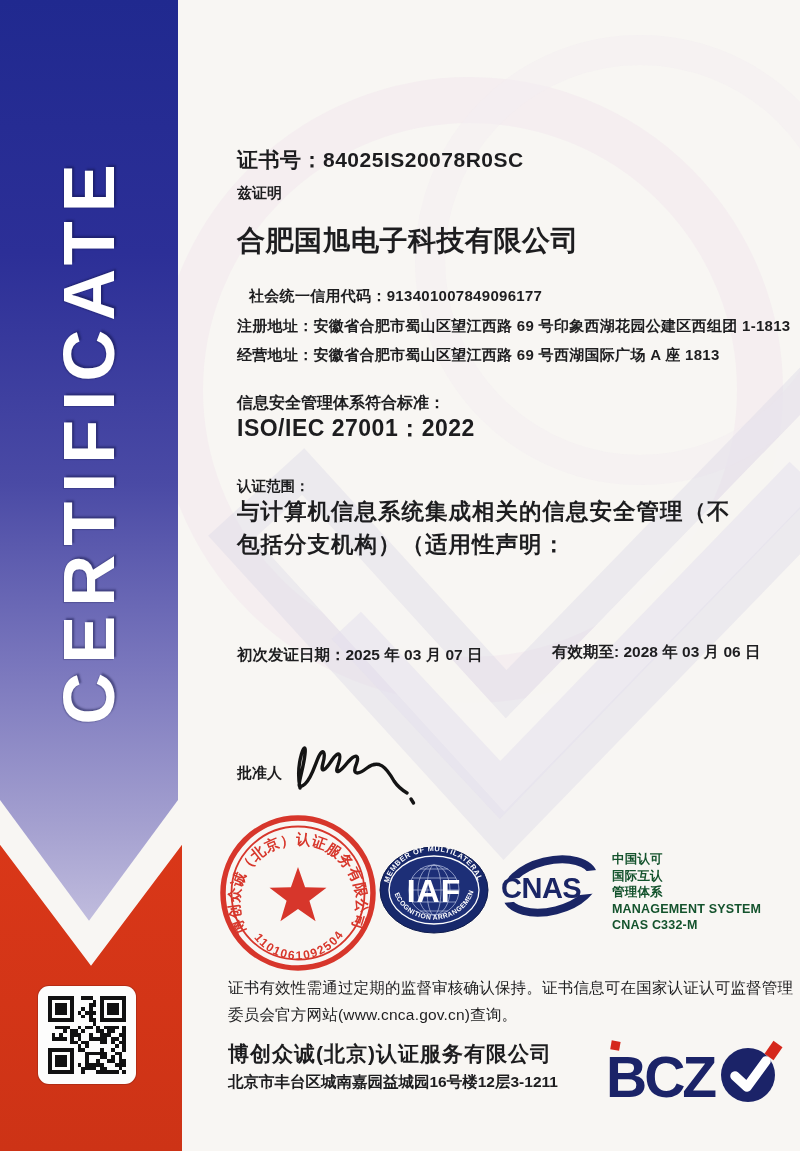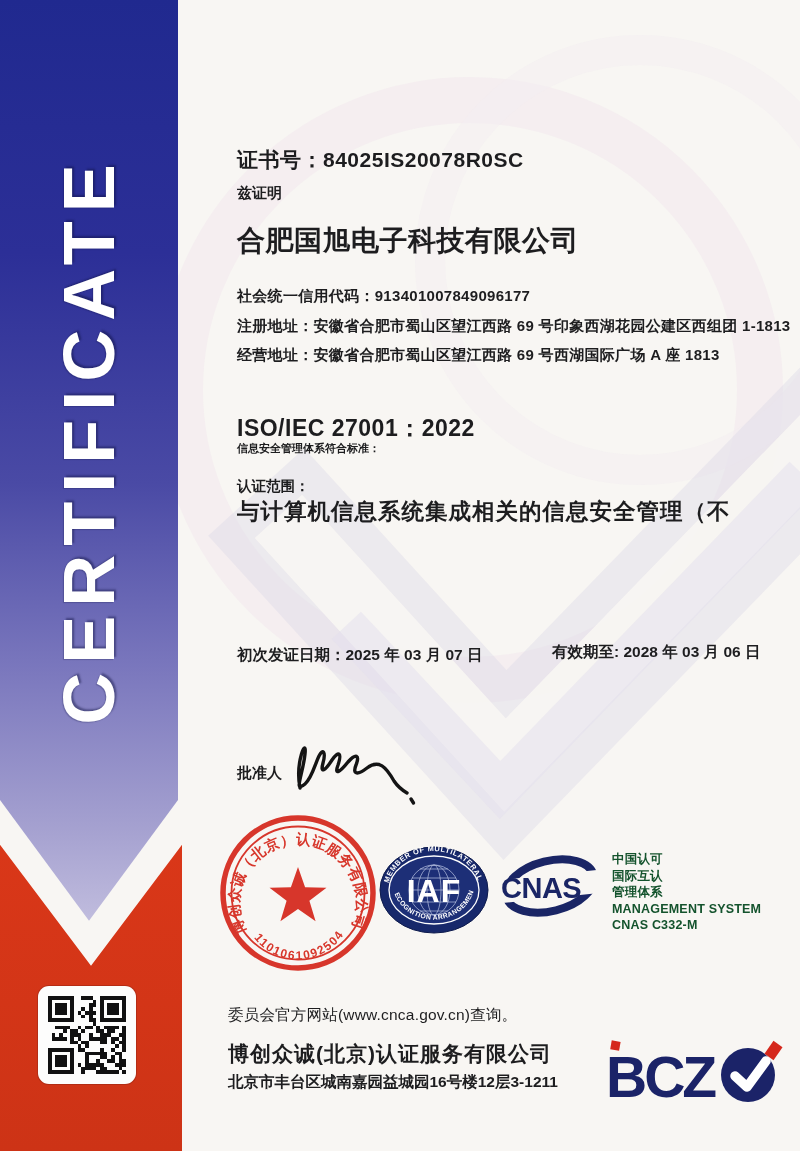--- a/index.html
+++ b/index.html
@@ -39,22 +39,22 @@
     background:#fdfdfc;border-radius:11px;box-shadow:0 0 0 1px rgba(90,20,10,.25);
   }
   .qr-box svg{position:absolute;left:10px;top:10px;}
   
   .content{z-index:5;}
   .title{left:237px;top:78px;font-size:33px;font-weight:bold;letter-spacing:4px;}
   .cert-no{left:237px;top:146px;font-size:21px;font-weight:600;letter-spacing:.5px;text-align:center;}
   .certify{left:237px;top:184px;font-size:15px;font-weight:600;}
   .company{left:237px;top:222px;font-size:28px;font-weight:bold;letter-spacing:.5px;}
   .infoline{left:237px;font-size:15px;font-weight:600;letter-spacing:.3px;}
-  .i1{top:287px;} .i2{top:317px;} .i3{top:346px;}
-  .std-label{left:237px;top:393px;font-size:11px;font-weight:bold;margin-top:48px;}
+  .i1{top:287px;margin-left:12px;} .i2{top:317px;} .i3{top:346px;}
+  .std-label{left:237px;top:393px;font-size:16px;font-weight:bold;}
   .std{left:237px;top:413px;font-size:23px;font-weight:bold;letter-spacing:.5px;}
   .scope-label{left:237px;top:477px;font-size:14.5px;font-weight:bold;}
   .scope-line{left:237px;font-size:22.5px;font-weight:bold;letter-spacing:1px;line-height:33px;}
   .s1{top:495px;} .s2{top:528px;} .s3{top:561px;}
   .date-issue{left:237px;top:645px;font-size:15.5px;font-weight:600;}
   .date-valid{left:552px;top:642px;font-size:15.5px;font-weight:600;}
   .approver{left:237px;top:764px;font-size:15px;font-weight:600;text-align:right;}
   .sig-svg{left:280px;top:724px;}
   .seal-svg{left:218px;top:811px;}
   .iaf-svg{left:378px;top:845px;}
@@ -235,20 +235,21 @@
 
   <div class="abs content infoline i1">社会统一信用代码：913401007849096177</div>
   <div class="abs content infoline i2">注册地址：安徽省合肥市蜀山区望江西路 69 号印象西湖花园公建区西组团 1-1813</div>
   <div class="abs content infoline i3">经营地址：安徽省合肥市蜀山区望江西路 69 号西湖国际广场 A 座 1813</div>
 
   <div class="abs content std-label">信息安全管理体系符合标准：</div>
   <div class="abs content std">ISO/IEC 27001：2022</div>
 
   <div class="abs content scope-label">认证范围：</div>
   <div class="abs content scope-line s1">与计算机信息系统集成相关的信息安全管理（不</div>
+  <div class="abs content scope-line s2">包括分支机构）（适用性声明：</div>
 
   <div class="abs content date-issue">初次发证日期：2025 年 03 月 07 日</div>
   <div class="abs content date-valid">有效期至: 2028 年 03 月 06 日</div>
 
   <div class="abs content approver">批准人</div>
 
   <svg class="abs content sig-svg" width="140" height="84" viewBox="0 0 140 84">
     <g fill="none" stroke="#141414" stroke-width="3.4" stroke-linecap="round" stroke-linejoin="round">
       <path d="M 20 64 C 15 38 27 12 25 30 C 23 50 13 70 25 60 C 32 54 35 40 39 32 C 43 24 46 28 43 39 C 40 50 45 47 52 36 C 59 26 62 29 58 41 C 54 52 60 48 68 38 C 76 29 80 31 76 41 C 72 51 78 51 87 44 C 99 35 106 43 114 57 C 118 63 122 66 127 69"></path>
       <path d="M 131 75 l 2.5 4"></path>
@@ -304,20 +305,21 @@
   </svg>
 
   <div class="abs content cnas-info">
     <div>中国认可</div>
     <div>国际互认</div>
     <div>管理体系</div>
     <div>MANAGEMENT SYSTEM</div>
     <div>CNAS C332-M</div>
   </div>
 
+  <div class="abs content note-line n1">证书有效性需通过定期的监督审核确认保持。证书信息可在国家认证认可监督管理</div>
   <div class="abs content note-line n2">委员会官方网站(www.cnca.gov.cn)查询。</div>
 
   <div class="abs content issuer-name">博创众诚(北京)认证服务有限公司</div>
   <div class="abs content issuer-addr">北京市丰台区城南嘉园益城园16号楼12层3-1211</div>
 
   <svg class="abs content bcz-svg" width="200" height="74" viewBox="0 0 200 74">
     <rect x="15" y="5" width="9" height="9" fill="#d5281c" transform="rotate(10 19 9)"></rect>
     <text x="10" y="61" font-size="57" font-weight="bold" fill="#1b2368" letter-spacing="-3">BCZ</text>
     <circle cx="152" cy="39" r="27" fill="#1b2368"></circle>
     <path d="M 139 40 L 151 51 L 170 25" fill="none" stroke="#ffffff" stroke-width="9.5" stroke-linecap="round" stroke-linejoin="round"></path>

